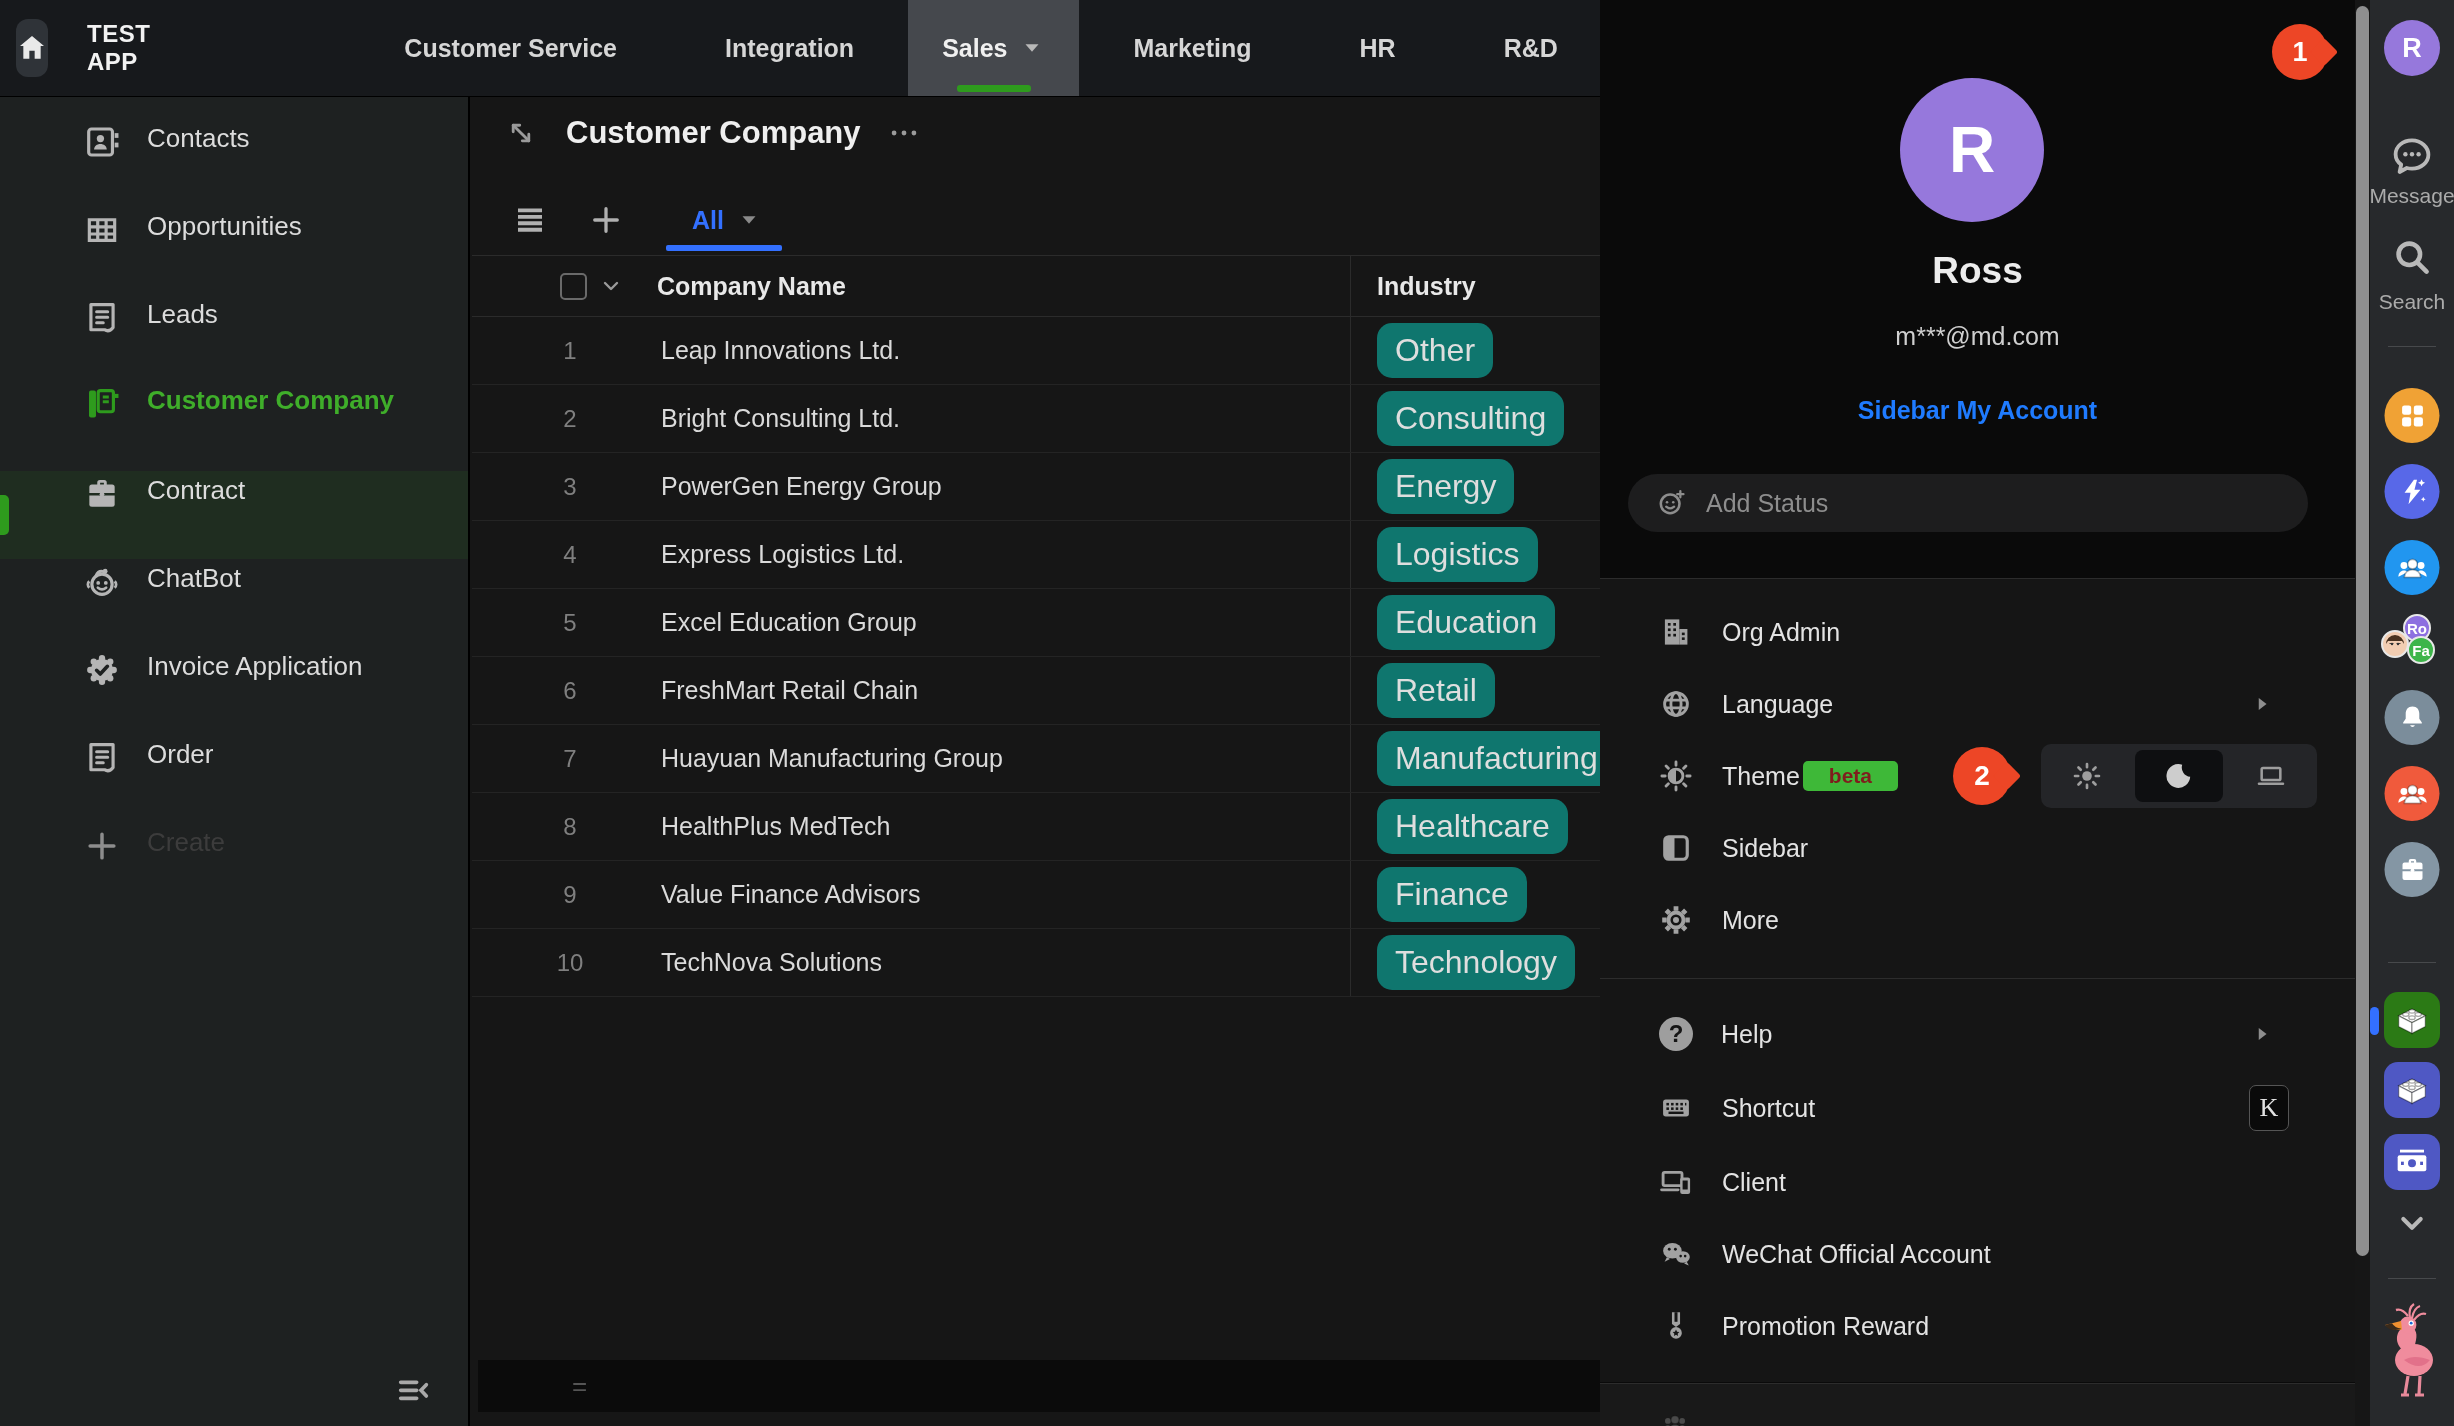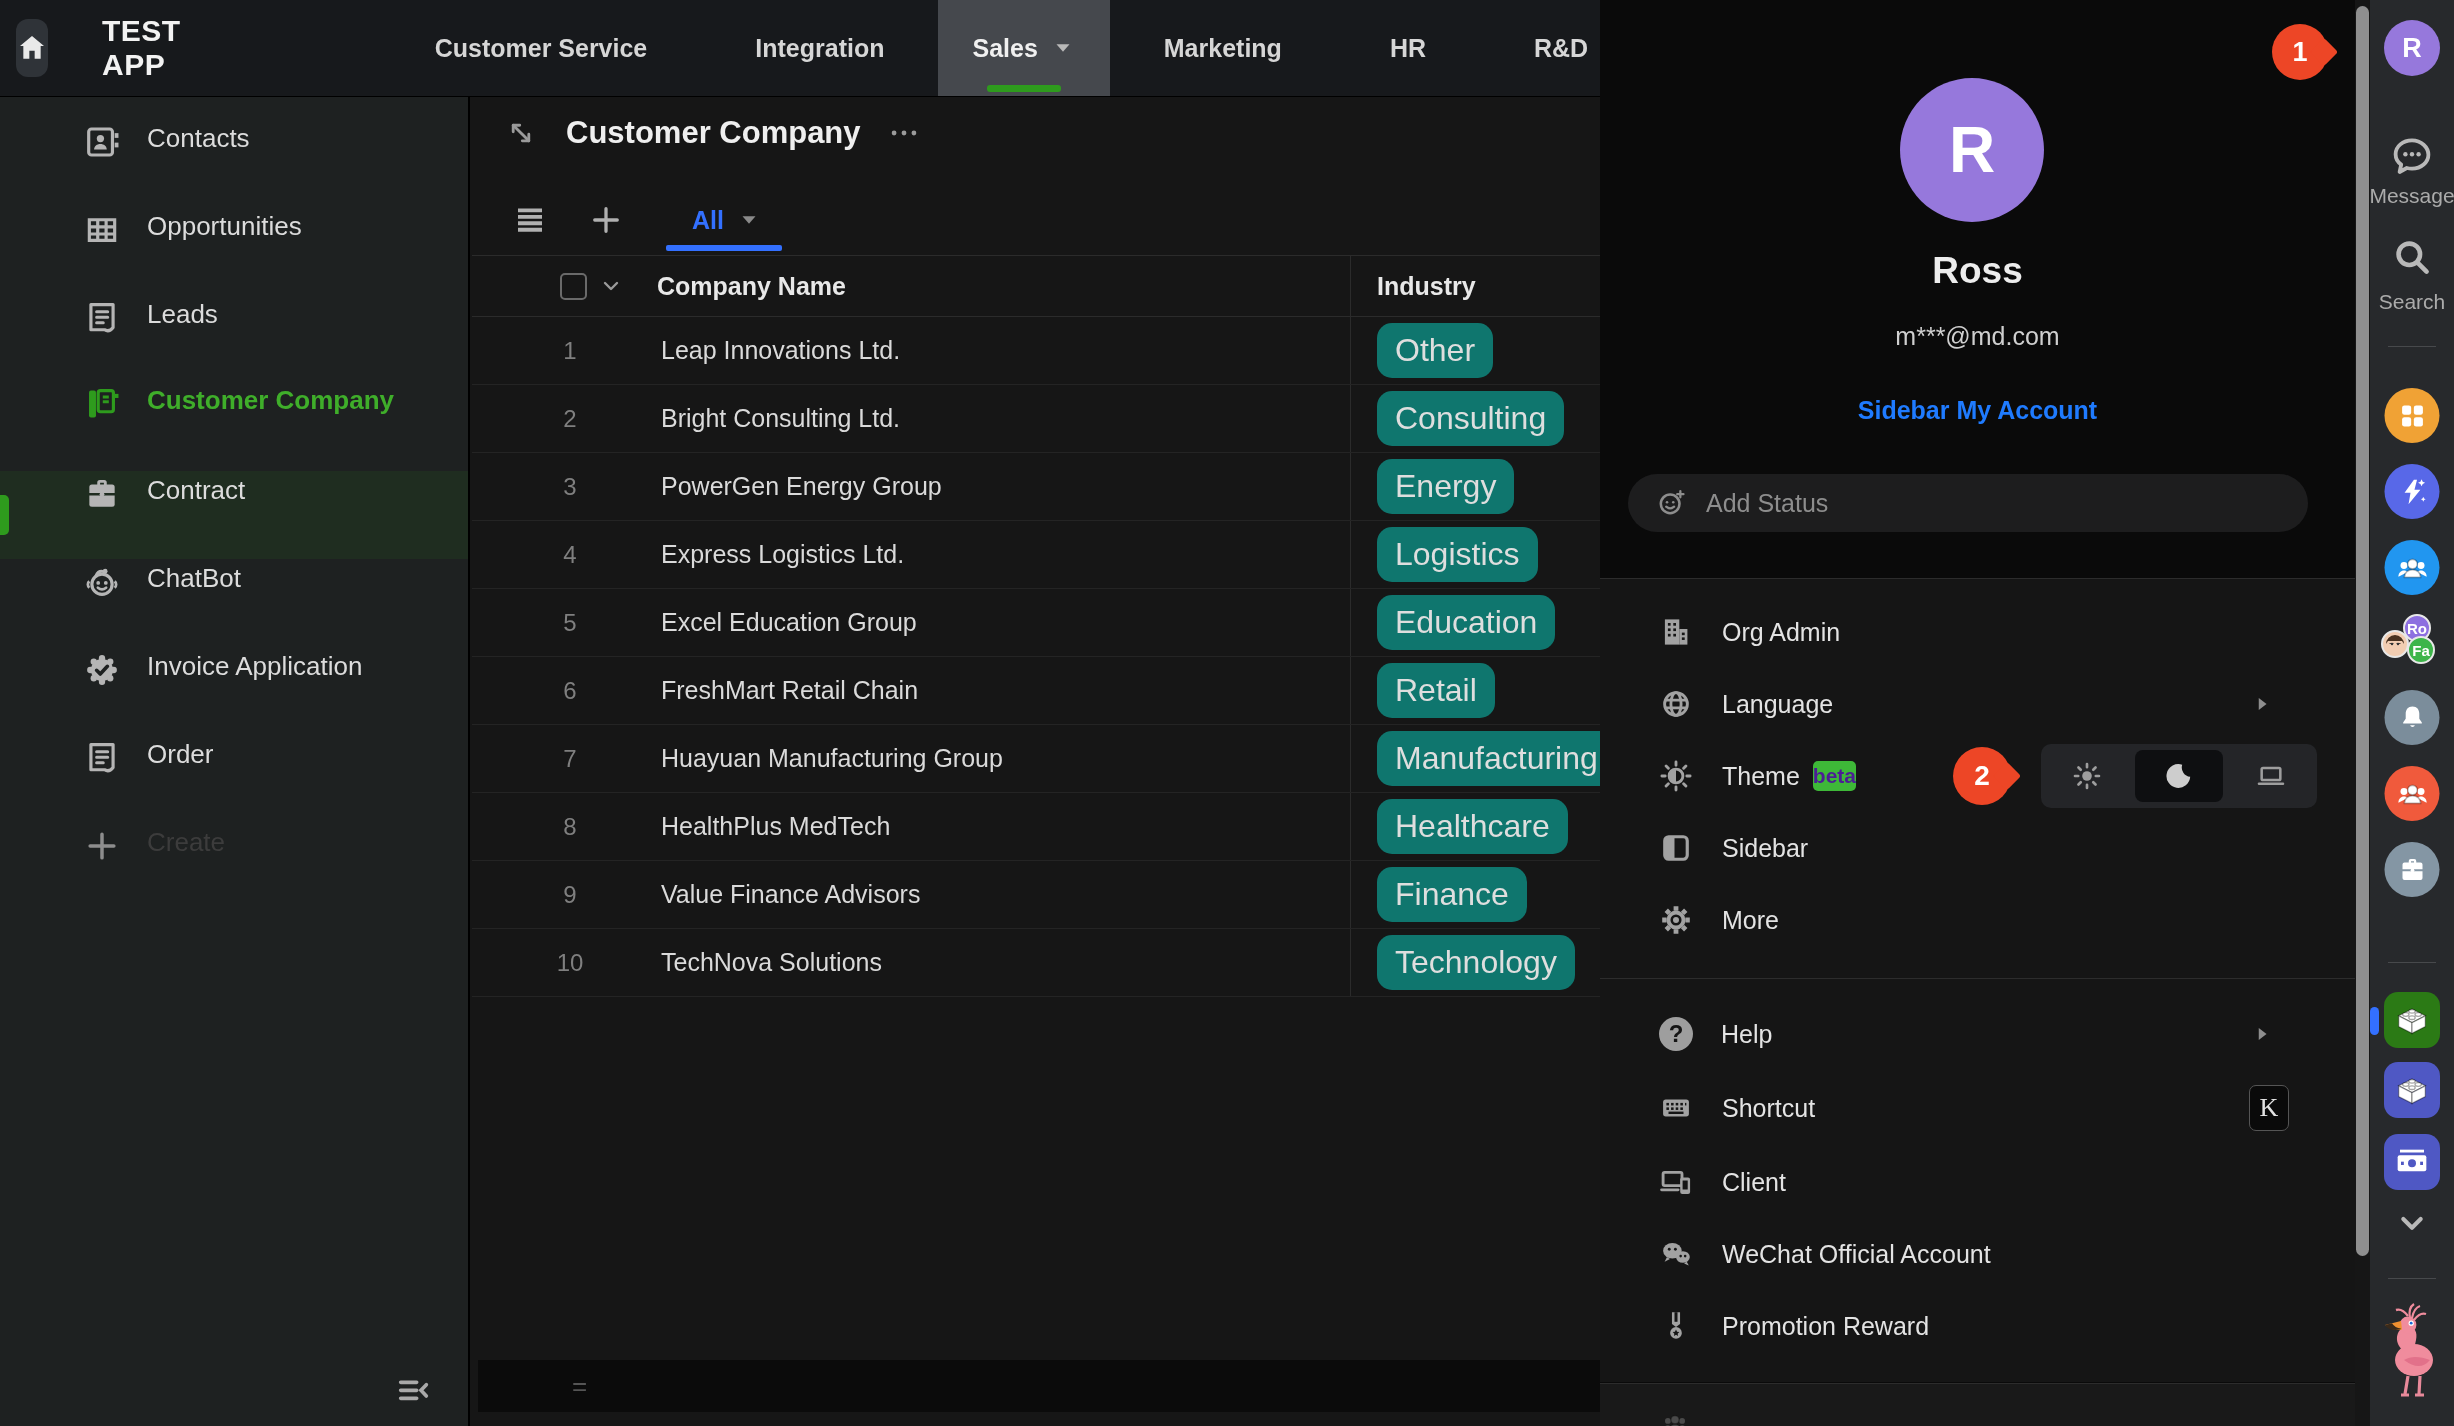--- a/index.html
+++ b/index.html
@@ -7,21 +7,21 @@
   body { font-family:"Liberation Sans", sans-serif; }
   #screen { position:relative; width:2454px; height:1426px; background:#161616; overflow:hidden; }
 
   .ic { display:inline-block; vertical-align:middle; }
   svg.ic { fill:none; }
 
   
   #topbar { position:absolute; left:0; top:0; width:1600px; height:97px; background:#17191c; display:flex; align-items:center; border-bottom:1px solid #000; z-index:1; }
   .home-btn { width:58px; height:58px; margin-left:16px; background:#2f3338; border-radius:12px; display:flex; align-items:center; justify-content:center; color:#e9e9e9; }
   .app-logo { margin-left:26px; }
-  .app-name { margin-left:28px; font-size:30px; font-weight:bold; color:#f2f2f2; letter-spacing:0.5px; }
+  .app-name { margin-left:13px; font-size:24px; font-weight:bold; color:#f2f2f2; letter-spacing:0.5px; }
   .app-chev { margin-left:10px; color:#9b9b9b; }
   #nav-tabs { display:flex; align-items:center; height:100%; margin-left:190px; }
   .nav-tab { position:relative; height:100%; display:flex; align-items:center; padding:0 54px; font-size:25px; color:#d6d6d6; font-weight:bold; white-space:nowrap; }
   .nav-tab.active { background:#45484d; color:#f0f0f0; padding:0 34px; }
   .nav-tab.active .tri { margin-left:12px; color:#b9b9b9; }
   .tab-underline { position:absolute; left:50%; transform:translateX(-50%); bottom:4px; width:74px; height:7px; border-radius:3px; background:#2e9b1d; }
 
   
   #sidebar { position:absolute; left:0; top:97px; width:470px; height:1329px; background:#1e2121; border-right:2px solid #000; }
   .side-item { position:absolute; left:0; width:100%; height:60px; display:flex; align-items:flex-start; color:#dcdcdc;margin-left:41px; }
@@ -73,21 +73,21 @@
   .p-email { position:absolute; left:0; top:322px; width:755px; text-align:center; font-size:25px; color:#cfcfcf; }
   .p-manage { position:absolute; left:0; top:396px; width:755px; text-align:center; font-size:25px; font-weight:bold; color:#1f7bff; }
   .status-pill { position:absolute; left:28px; top:474px; width:680px; height:58px; border-radius:29px; background:#1d1d1e; display:flex; align-items:center; }
   .status-pill .smile { margin-left:26px; color:#8d8d8d; }
   .status-pill .ph { margin-left:18px; font-size:25px; color:#8d8d8d; }
 
   .mi { position:absolute; left:0; width:755px; height:56px; display:flex; align-items:center; }
   .mi .mic { width:36px; height:36px; margin-left:58px; color:#a2a2a2; flex:none; }
   .mi .mlbl { margin-left:28px; font-size:25px; color:#e3e3e3; }
   .mi .arr { position:absolute; right:80px; color:#8d8d8d; }
-  .beta-badge { margin-left:13px; background:#3eb838; color:#4c1d95; font-size:21px; font-weight:bold; padding:3px 0; border-radius:5px; }
+  .beta-badge { margin-left:3px; background:#3eb838; color:#7f1d1d; font-size:21px; font-weight:bold; padding:3px 26px; border-radius:5px; }
   .key-badge { position:absolute; right:66px; width:40px; height:46px; border:1px solid #555; border-radius:7px; background:#0a0a0a; color:#e3e3e3; font-family:"Liberation Serif", serif; font-size:26px; display:flex; align-items:center; justify-content:center; }
   .q-circle { width:34px; height:34px; margin-left:59px; border-radius:50%; background:#9e9e9e; color:#151515; font-size:24px; font-weight:bold; display:flex; align-items:center; justify-content:center; flex:none; }
 
   .theme-toggle { position:absolute; left:441px; top:-4px; width:276px; height:64px; background:#242528; border-radius:10px; display:flex; align-items:center; justify-content:space-around; }
   .tt-seg { width:88px; height:52px; display:flex; align-items:center; justify-content:center; color:#9e9e9e; }
   .tt-seg.sel { background:#0e0f11; border-radius:8px; color:#cdcdcd; }
   .fade-icon { position:absolute; left:60px; top:1408px; color:#4a4a4a; }
 
   
   #vscroll { position:absolute; left:2355px; top:0; width:15px; height:1426px; z-index:3; }

